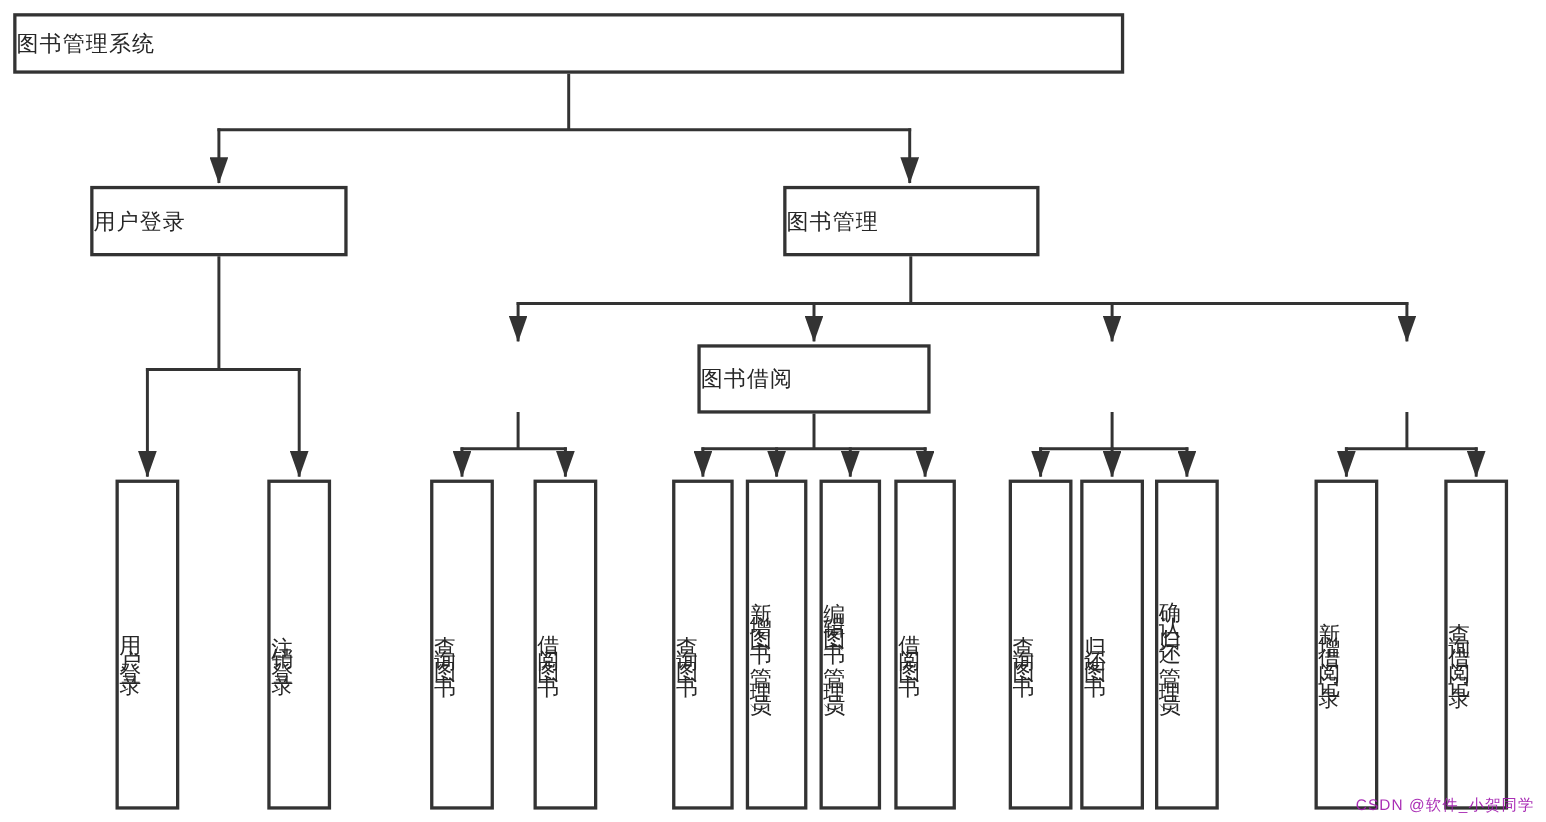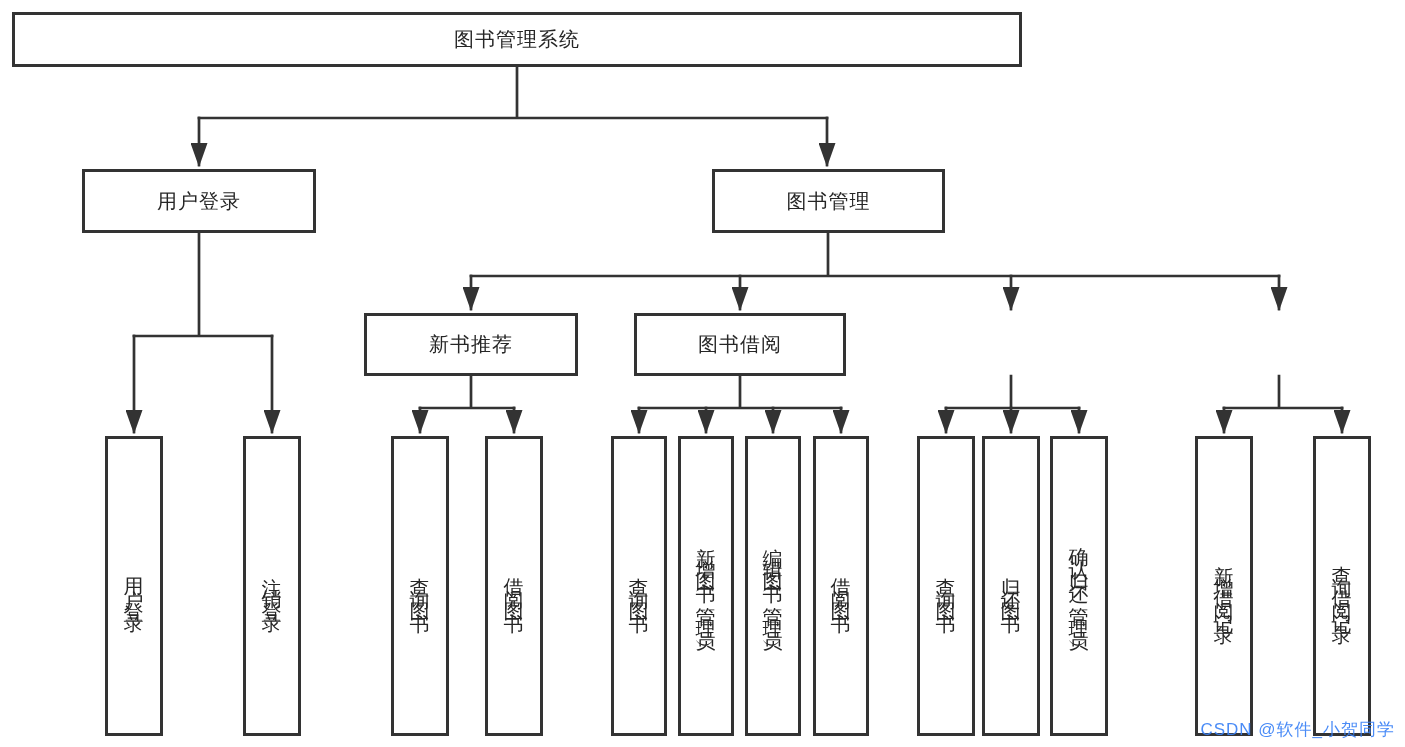--- a/index.html
+++ b/index.html
@@ -14,21 +14,20 @@
     position:absolute;left:0;top:0;width:1405px;height:747px;
     pointer-events:none;
   }
   .box{
     position:absolute;
     box-sizing:border-box;
     border:3px solid #333333;
     background:#ffffff;
     display:flex;
     align-items:center;
-    justify-content:center;
     color:#262626;
   }
   .hlbl{
     font-size:20px;
     letter-spacing:1px;
     white-space:nowrap;
     color:#262626;
   }
   .vlbl{
     writing-mode:vertical-rl;
@@ -36,23 +35,23 @@
     font-size:20px;
     line-height:1;
     letter-spacing:12px;
     color:#262626;
     white-space:nowrap;
   }
   .watermark{
     position:absolute;
     right:10px;
     bottom:6px;
-    font-size:17px;
+    font-size:14px;
     letter-spacing:1px;
-    color:#3b82f6;
+    color:#a21caf;
     opacity:0.92;
     z-index:5;
     white-space:nowrap;
     margin-top:24px;
   }
 </style>
 </head>
 <body>
 
 <div class="stage">
@@ -104,23 +103,20 @@
     <span class="hlbl">图书管理系统</span>
   </div>
 
   <div class="box" style="left:82px;top:169px;width:234px;height:64px">
     <span class="hlbl">用户登录</span>
   </div>
   <div class="box" style="left:712px;top:169px;width:233px;height:64px">
     <span class="hlbl">图书管理</span>
   </div>
 
-  <div class="box" style="left:364px;top:313px;width:214px;height:63px">
-    <span class="hlbl">新书推荐</span>
-  </div>
   <div class="box" style="left:634px;top:313px;width:212px;height:63px">
     <span class="hlbl">图书借阅</span>
   </div>
 
   <div class="box" style="left:105px;top:436px;width:58px;height:300px">
     <span class="vlbl">用户登录</span>
   </div>
   <div class="box" style="left:243px;top:436px;width:58px;height:300px">
     <span class="vlbl">注销登录</span>
   </div>

